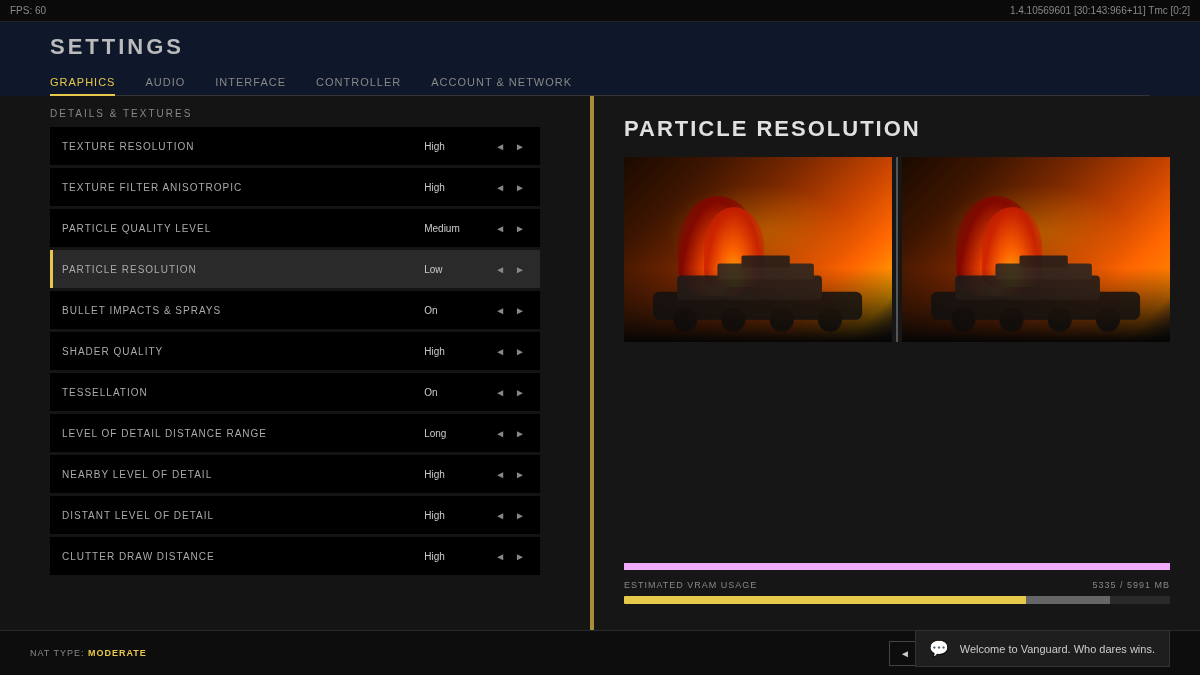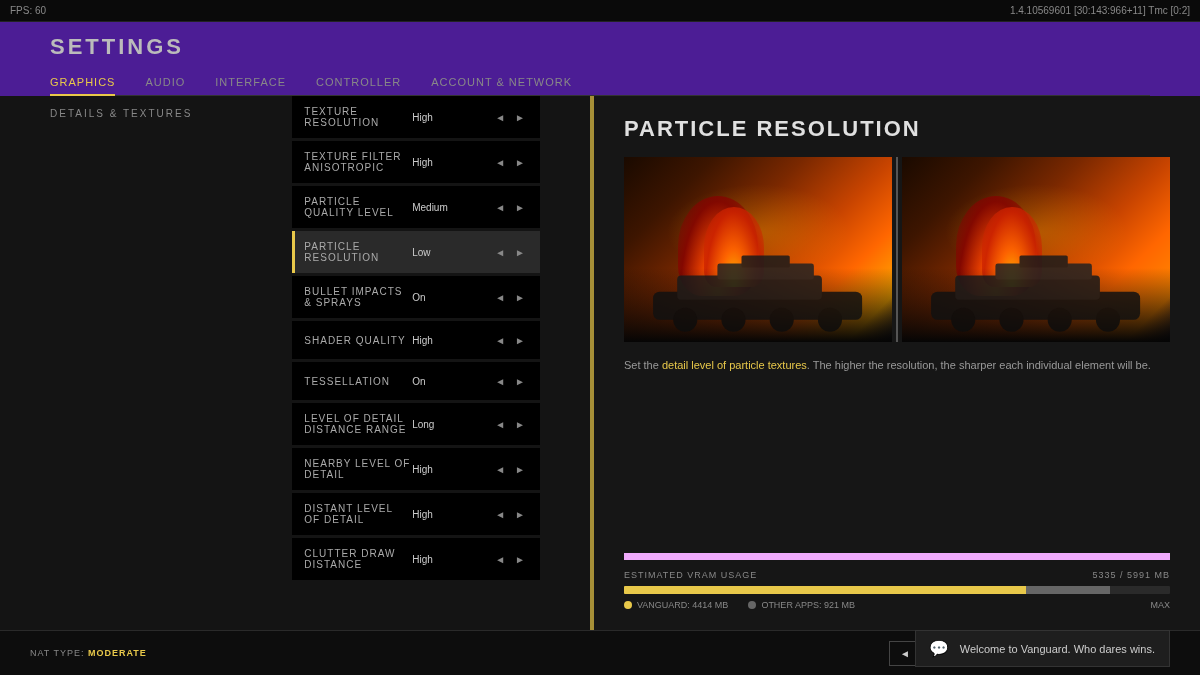--- a/index.html
+++ b/index.html
@@ -31,21 +31,21 @@
     
     .main-container {
       display: flex;
       flex-direction: column;
       height: calc(675px - 22px);
     }
 
     
     .settings-header {
       padding: 12px 50px 0 50px;
-      background: #4c1d95;
+      background: #0f172a;
     }
     .settings-title {
       font-size: 22px;
       font-weight: bold;
       color: #bbb;
       letter-spacing: 3px;
       text-transform: uppercase;
       margin-bottom: 10px;
     }
 
@@ -96,20 +96,21 @@
       display: flex;
       flex: 1;
       overflow: hidden;
     }
 
     
     .left-panel {
       width: 590px;
       background: #141414;
       display: flex;
+      flex-direction: column;
       overflow: hidden;
     }
 
     .section-label {
       font-size: 10px;
       color: #888;
       letter-spacing: 2px;
       text-transform: uppercase;
       padding: 12px 50px 8px 50px;
     }
@@ -147,21 +148,21 @@
     }
     .setting-name {
       font-size: 10px;
       color: #aaa;
       letter-spacing: 1px;
       text-transform: uppercase;
     }
     .setting-right {
       display: flex;
       align-items: center;
-      gap: 20px;
+      gap: 8px;
     }
     .setting-value {
       font-size: 10px;
       color: #ccc;
       min-width: 60px;
     }
     .arrow-btn {
       color: #888;
       font-size: 10px;
       display: flex;
@@ -596,45 +597,31 @@
             <rect x="130" y="5" width="60" height="15" rx="2" fill="#1a1a1a"></rect>
             <circle cx="60" cy="85" r="15" fill="#0d0d0d"></circle>
             <circle cx="120" cy="85" r="15" fill="#0d0d0d"></circle>
             <circle cx="180" cy="85" r="15" fill="#0d0d0d"></circle>
             <circle cx="240" cy="85" r="15" fill="#0d0d0d"></circle>
           </svg>
         </div>
       </div>
 
 
-      <div class="description">
-        <span>Set the </span><span class="highlight">detail level of particle textures</span><span>. The higher the resolution, the sharper each individual element will be.</span>
-      </div>
 
       <div class="vram-section">
         <div class="vram-header">
           <span>ESTIMATED VRAM USAGE</span>
           <span>5335 / 5991 MB</span>
         </div>
         <div class="vram-bar-container">
           <div class="vram-bar-fill">
             <div class="vram-vanguard" style="width: 73.7%"></div>
             <div class="vram-other" style="width: 15.4%"></div>
           </div>
-        </div>
-        <div class="vram-legend">
-          <div class="legend-item">
-            <div class="legend-dot dot-vanguard"></div>
-            <span>VANGUARD: 4414 MB</span>
-          </div>
-          <div class="legend-item">
-            <div class="legend-dot dot-other"></div>
-            <span>OTHER APPS: 921 MB</span>
-          </div>
-          <span class="vram-max">MAX</span>
         </div>
       </div>
 
     </div>
   </div>
 
   <div class="bottom-bar">
     <div class="bottom-left">
       <span class="nat-type">
         <span>NAT TYPE:</span>

